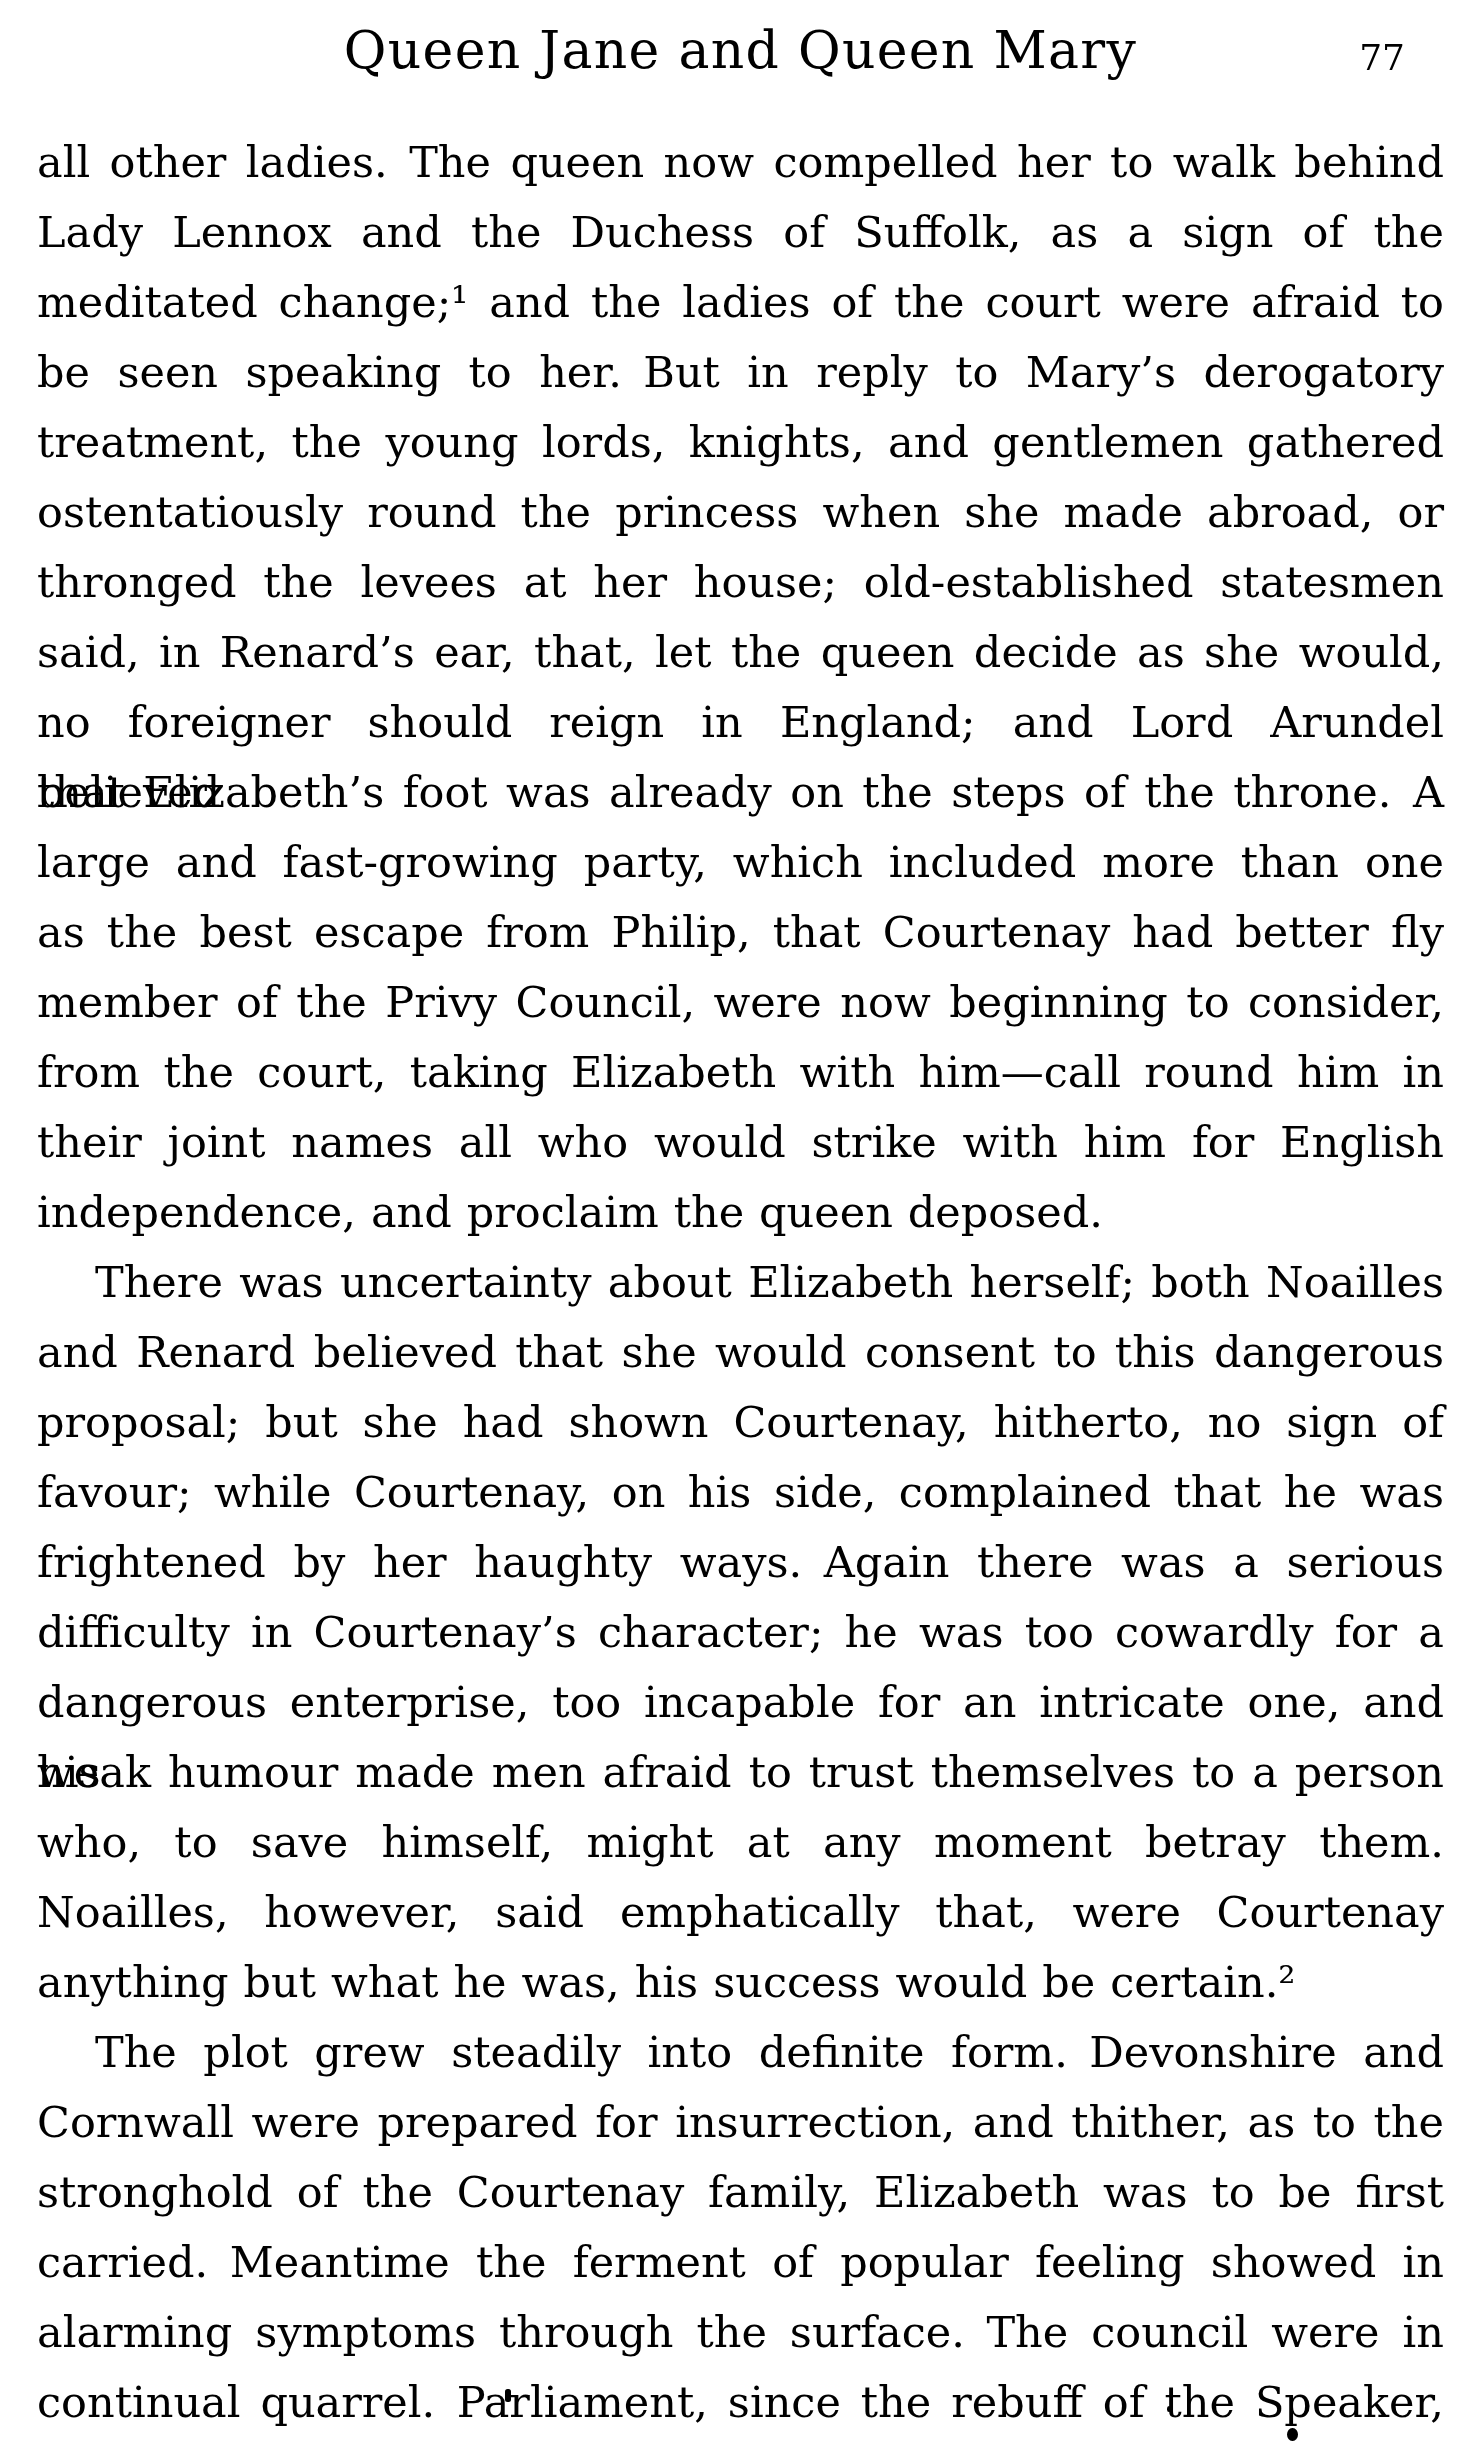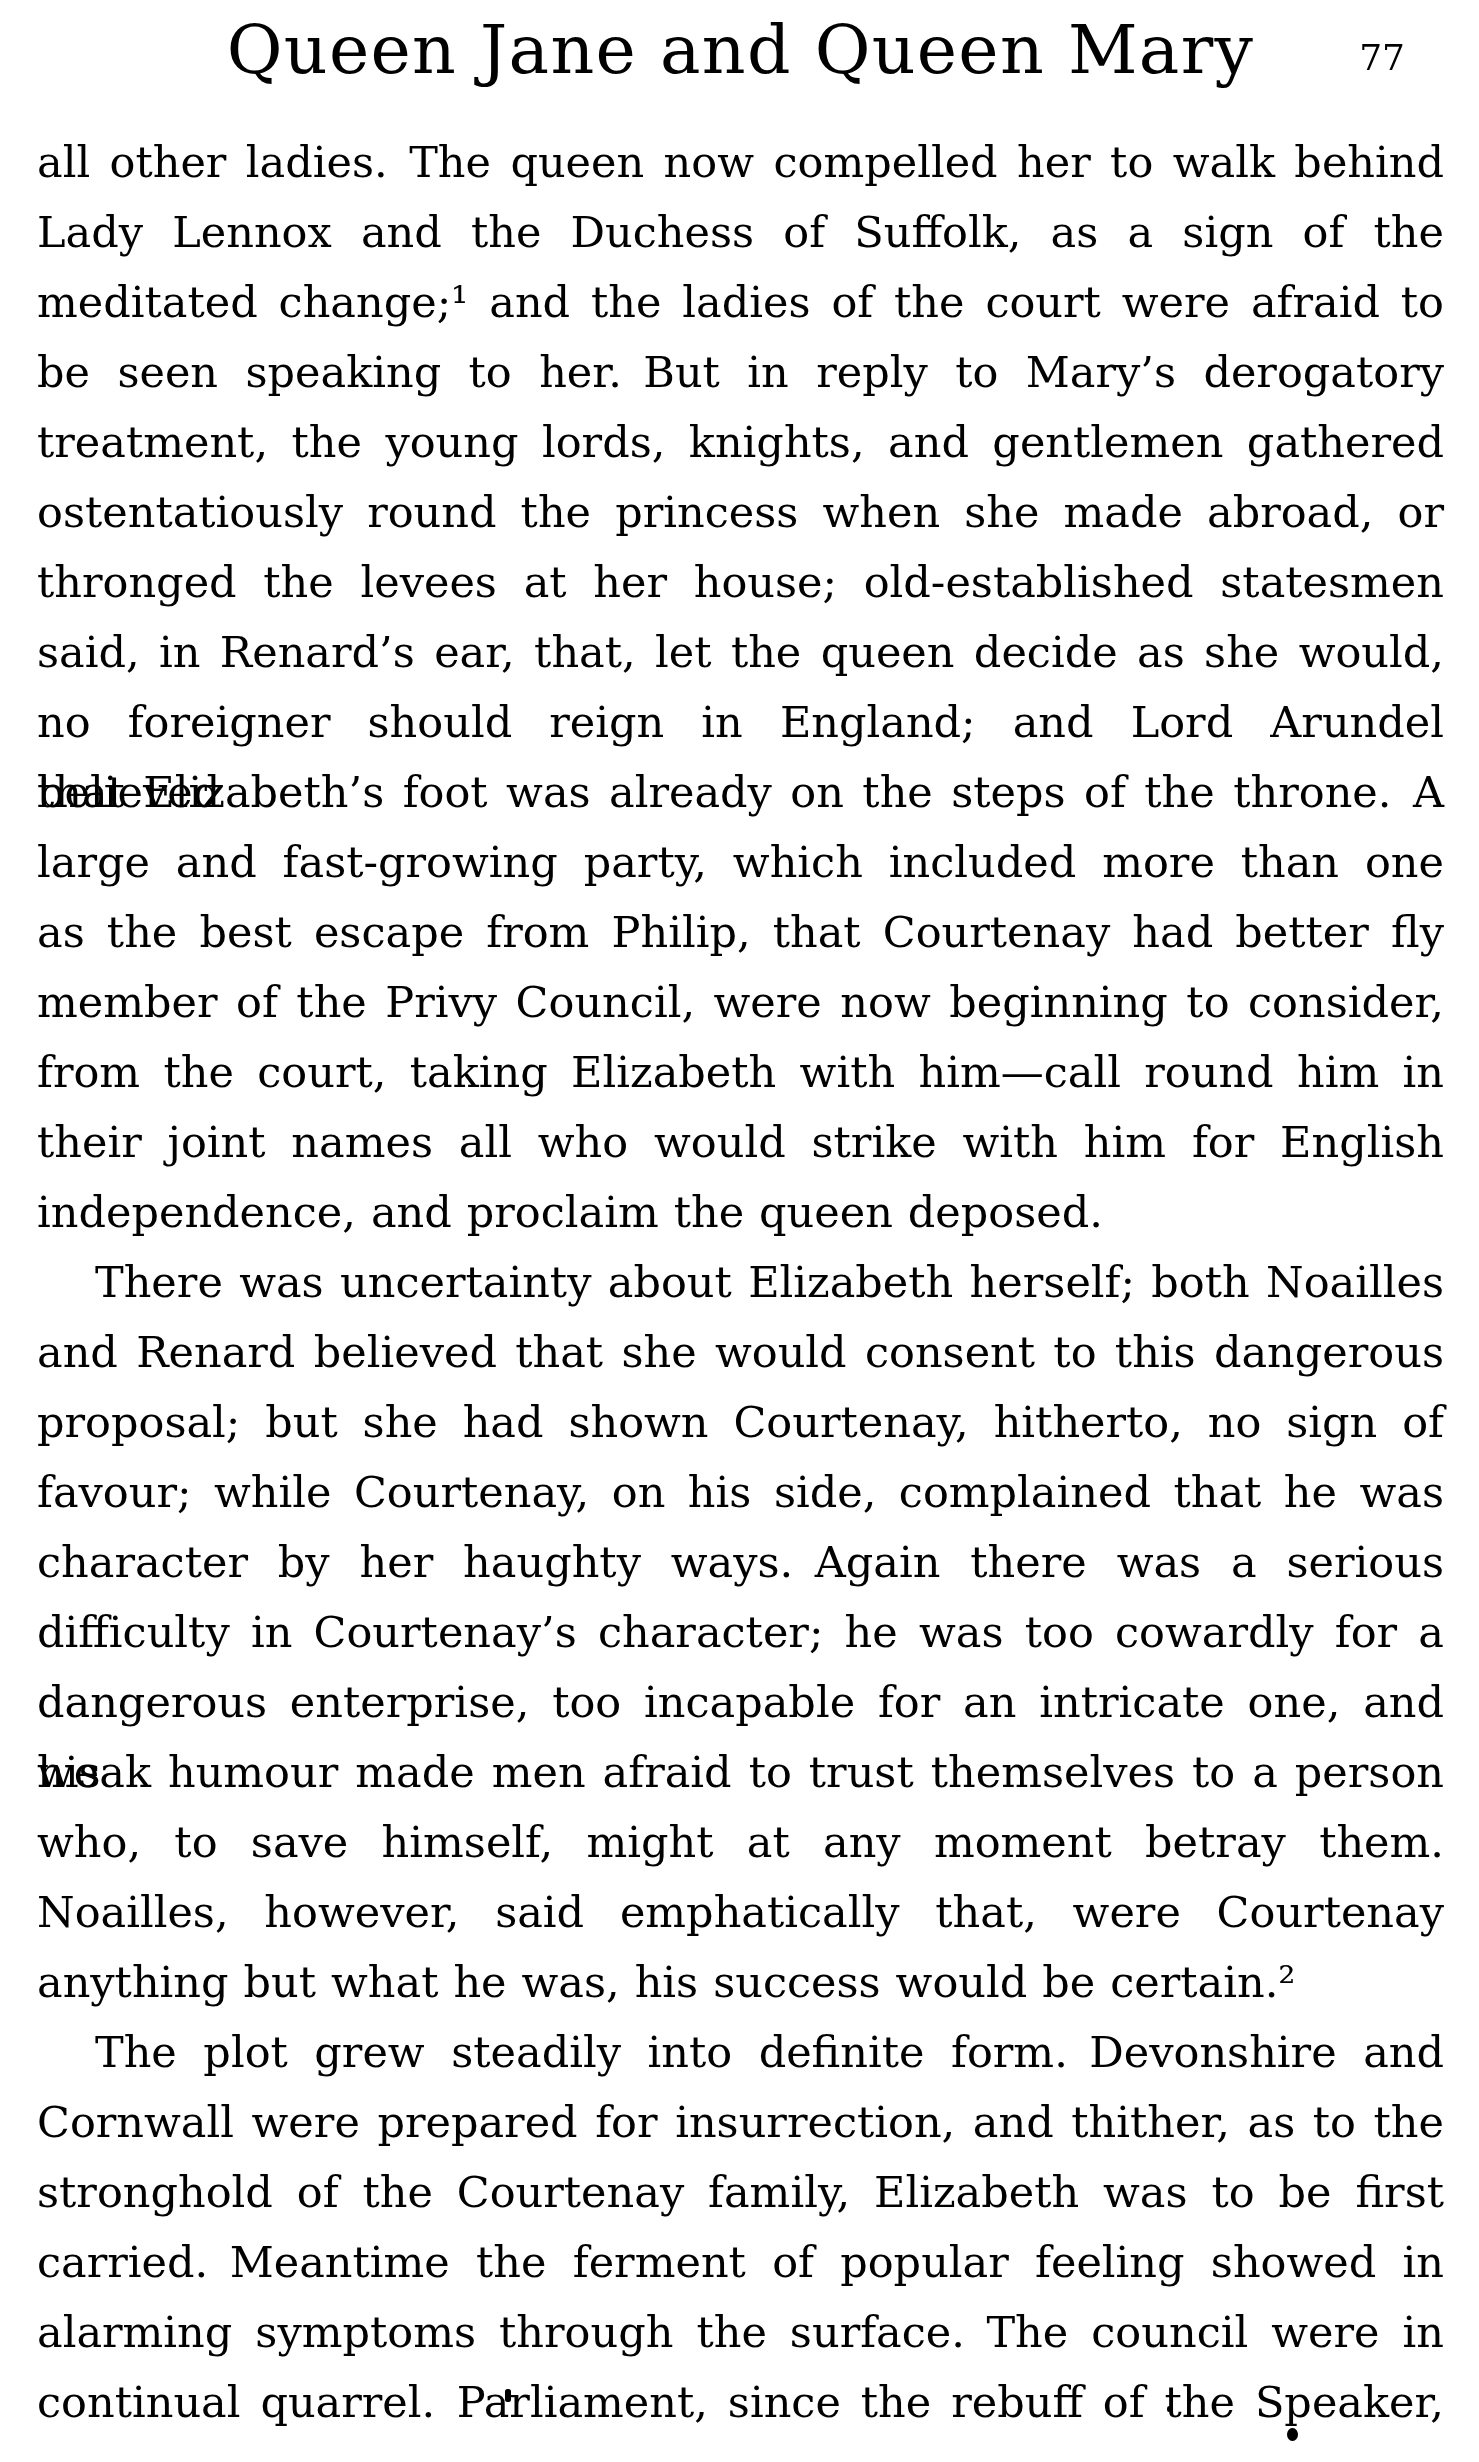--- a/index.html
+++ b/index.html
@@ -25,21 +25,21 @@
   .header {
     position: relative;
     height: 95px;
     margin-top: 8.8px;
   }
   .running-title {
     position: absolute;
     left: 50%;
     transform: translateX(-50%);
     top: 0;
-    font-size: 68px;
+    font-size: 52px;
     line-height: 82px;
     white-space: nowrap;
     letter-spacing: 1.3px;
   }
   .page-number {
     position: absolute;
     right: 39px;
     top: 14px;
     font-size: 36px;
     line-height: 69px;
@@ -101,21 +101,21 @@
         <div class="line">member of the Privy Council, were now beginning to consider,</div>
         <div class="line">from the court, taking Elizabeth with him—call round him in</div>
         <div class="line">their joint names all who would strike with him for English</div>
         <div class="line no-just">independence, and proclaim the queen deposed.</div>
       </div>
       <div>
         <div class="line indent">There was uncertainty about Elizabeth herself; both Noailles</div>
         <div class="line">and Renard believed that she would consent to this dangerous</div>
         <div class="line">proposal; but she had shown Courtenay, hitherto, no sign of</div>
         <div class="line">favour; while Courtenay, on his side, complained that he was</div>
-        <div class="line">character by her haughty ways. Again there was a serious</div>
+        <div class="line">frightened by her haughty ways. Again there was a serious</div>
         <div class="line">difficulty in Courtenay’s character; he was too cowardly for a</div>
         <div class="line">dangerous enterprise, too incapable for an intricate one, and his</div>
         <div class="line">weak humour made men afraid to trust themselves to a person</div>
         <div class="line">who, to save himself, might at any moment betray them.</div>
         <div class="line">Noailles, however, said emphatically that, were Courtenay</div>
         <div class="line no-just">anything but what he was, his success would be certain.²</div>
       </div>
       <div>
         <div class="line indent">The plot grew steadily into definite form. Devonshire and</div>
         <div class="line">Cornwall were prepared for insurrection, and thither, as to the</div>

